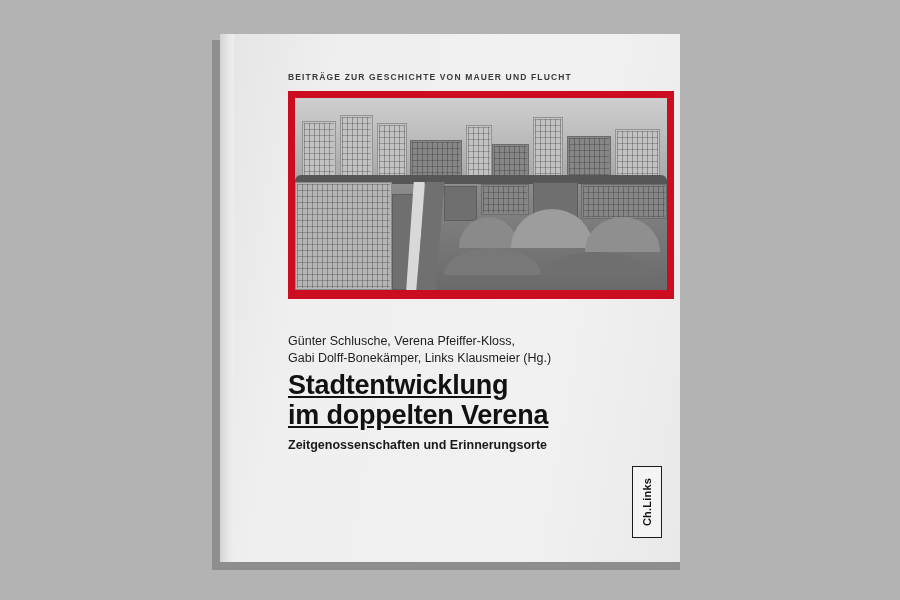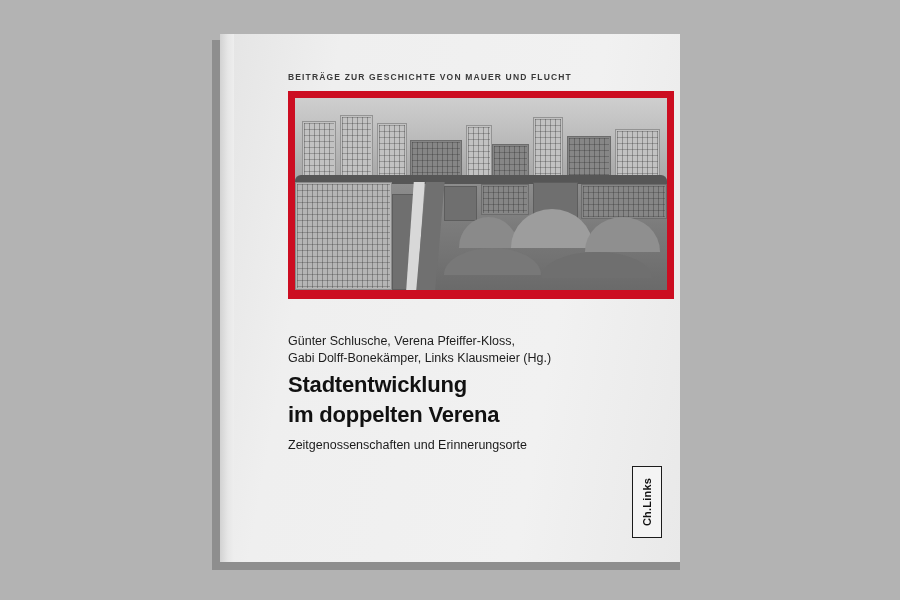--- a/index.html
+++ b/index.html
@@ -130,33 +130,34 @@
     top: 299px;
     font-size: 12.5px;
     line-height: 17px;
     color: #1d1d1d;
     white-space: nowrap;
   }
   .title {
     position: absolute;
     left: 68px;
     top: 336px;
-    font-size: 22px;
+    font-size: 27px;
     line-height: 30px;
     font-weight: bold;
     color: #111111;
     letter-spacing: -0.2px;
     white-space: nowrap;
+    text-decoration: underline;
   }
   .subtitle {
     position: absolute;
     left: 68px;
     top: 404px;
     font-size: 12.5px;
-    font-weight: normal;
+    font-weight: bold;
     color: #1a1a1a;
     white-space: nowrap;
   }
   
   .logo {
     position: absolute;
     right: 18px;
     bottom: 24px;
     width: 28px;
     height: 70px;

